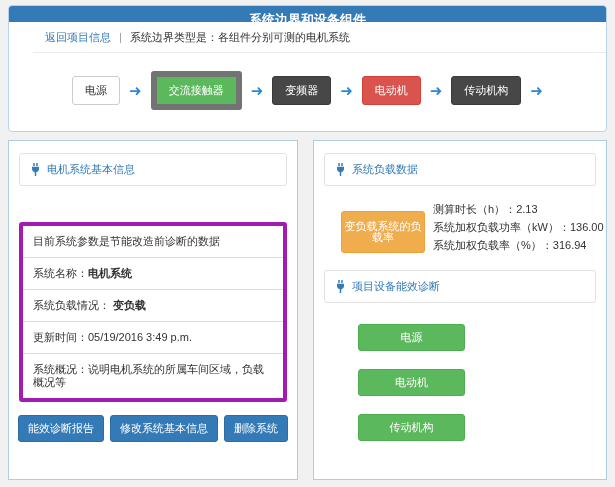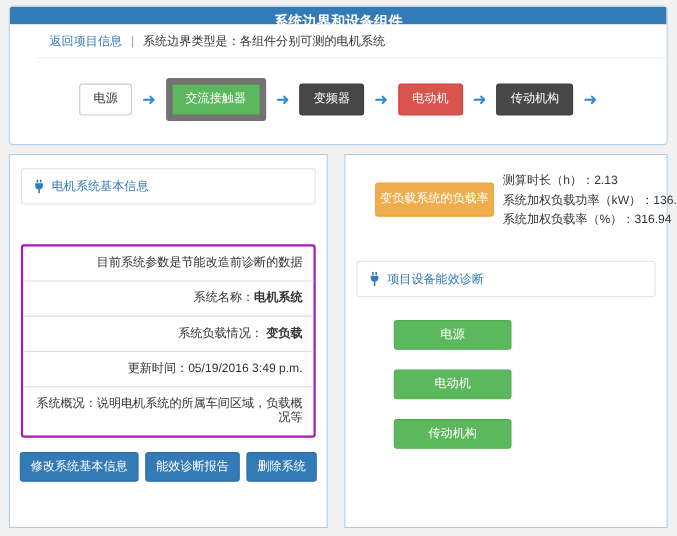--- a/index.html
+++ b/index.html
@@ -77,23 +77,22 @@
     display:flex;
     align-items:center;
     gap:6px;
     background:#fff;
   }
   .sec-header svg { flex:0 0 auto; display:block; }
 
   
   .info-list {
     margin:36px 10px 0;
-    border:2px solid #a21caf;
-    border-radius:3px;
-    text-align:right;
+    border:4px solid #a21caf;
+    border-radius:3px;
   }
   .info-row { padding:9px 10px; border-top:1px solid #ddd; line-height:13px; }
   .info-row:first-child { border-top:none; }
   .v-bold { font-weight:bold; }
 
   .btn-row {
     margin-top:13px;
     display:flex;
     justify-content:center;
     gap:6px;
@@ -111,21 +110,21 @@
   }
 
   
   .load-section {
     margin:14px 12px 0 27px;
     display:flex;
     align-items:flex-start;
   }
   .btn-orange {
     margin-top:11px;
-    width:108px;
+    width:84px;
     background:#f0ad4e;
     border:1px solid #eea236;
     color:#fff;
     border-radius:3px;
     font-size:11px;
     padding:9px 2px;
     text-align:center;
     cursor:pointer;
     font-family:inherit;
     line-height:11px;
@@ -200,44 +199,50 @@
     </div>
     <div class="info-row">
       <span>更新时间：</span><span>05/19/2016 3:49 p.m.</span>
     </div>
     <div class="info-row">
       <span>系统概况：</span><span>说明电机系统的所属车间区域，负载概况等</span>
     </div>
   </div>
 
   <div class="btn-row">
+    <button class="btn-blue">能效诊断报告</button>
     <button class="btn-blue">修改系统基本信息</button>
-    <button class="btn-blue">能效诊断报告</button>
     <button class="btn-blue">删除系统</button>
   </div>
 </div>
 
 <div class="panel panel-right">
+  <div class="sec-header">
+    <svg width="11" height="13" viewBox="0 0 12 14">
+        <path d="M3.6 0v3.2h1.6V0H3.6zm3.2 0v3.2h1.6V0H6.8zM2.2 3.9h7.6v2.3a3.8 3.8 0 0 1-3 3.7V14H5.2V9.9a3.8 3.8 0 0 1-3-3.7V3.9z" fill="#337ab7"></path>
+      </svg>
+    <span>系统负载数据</span>
+  </div>
 
   <div class="load-section">
     <button class="btn-orange">变负载系统的负载率</button>
     <div class="stats">
       <div class="stat-line">
         <span>测算时长（h）：</span><span>2.13</span>
       </div>
       <div class="stat-line">
         <span>系统加权负载功率（kW）：</span><span>136.00</span>
       </div>
       <div class="stat-line">
         <span>系统加权负载率（%）：</span><span>316.94</span>
       </div>
     </div>
   </div>
 
-  <div class="sec-header" style="margin-top:28px;">
+  <div class="sec-header" style="margin-top:16px;">
     <svg width="11" height="13" viewBox="0 0 12 14">
         <path d="M3.6 0v3.2h1.6V0H3.6zm3.2 0v3.2h1.6V0H6.8zM2.2 3.9h7.6v2.3a3.8 3.8 0 0 1-3 3.7V14H5.2V9.9a3.8 3.8 0 0 1-3-3.7V3.9z" fill="#337ab7"></path>
       </svg>
     <span>项目设备能效诊断</span>
   </div>
 
   <div class="diag-buttons">
     <button class="btn-green">电源</button>
     <button class="btn-green">电动机</button>
     <button class="btn-green">传动机构</button>

